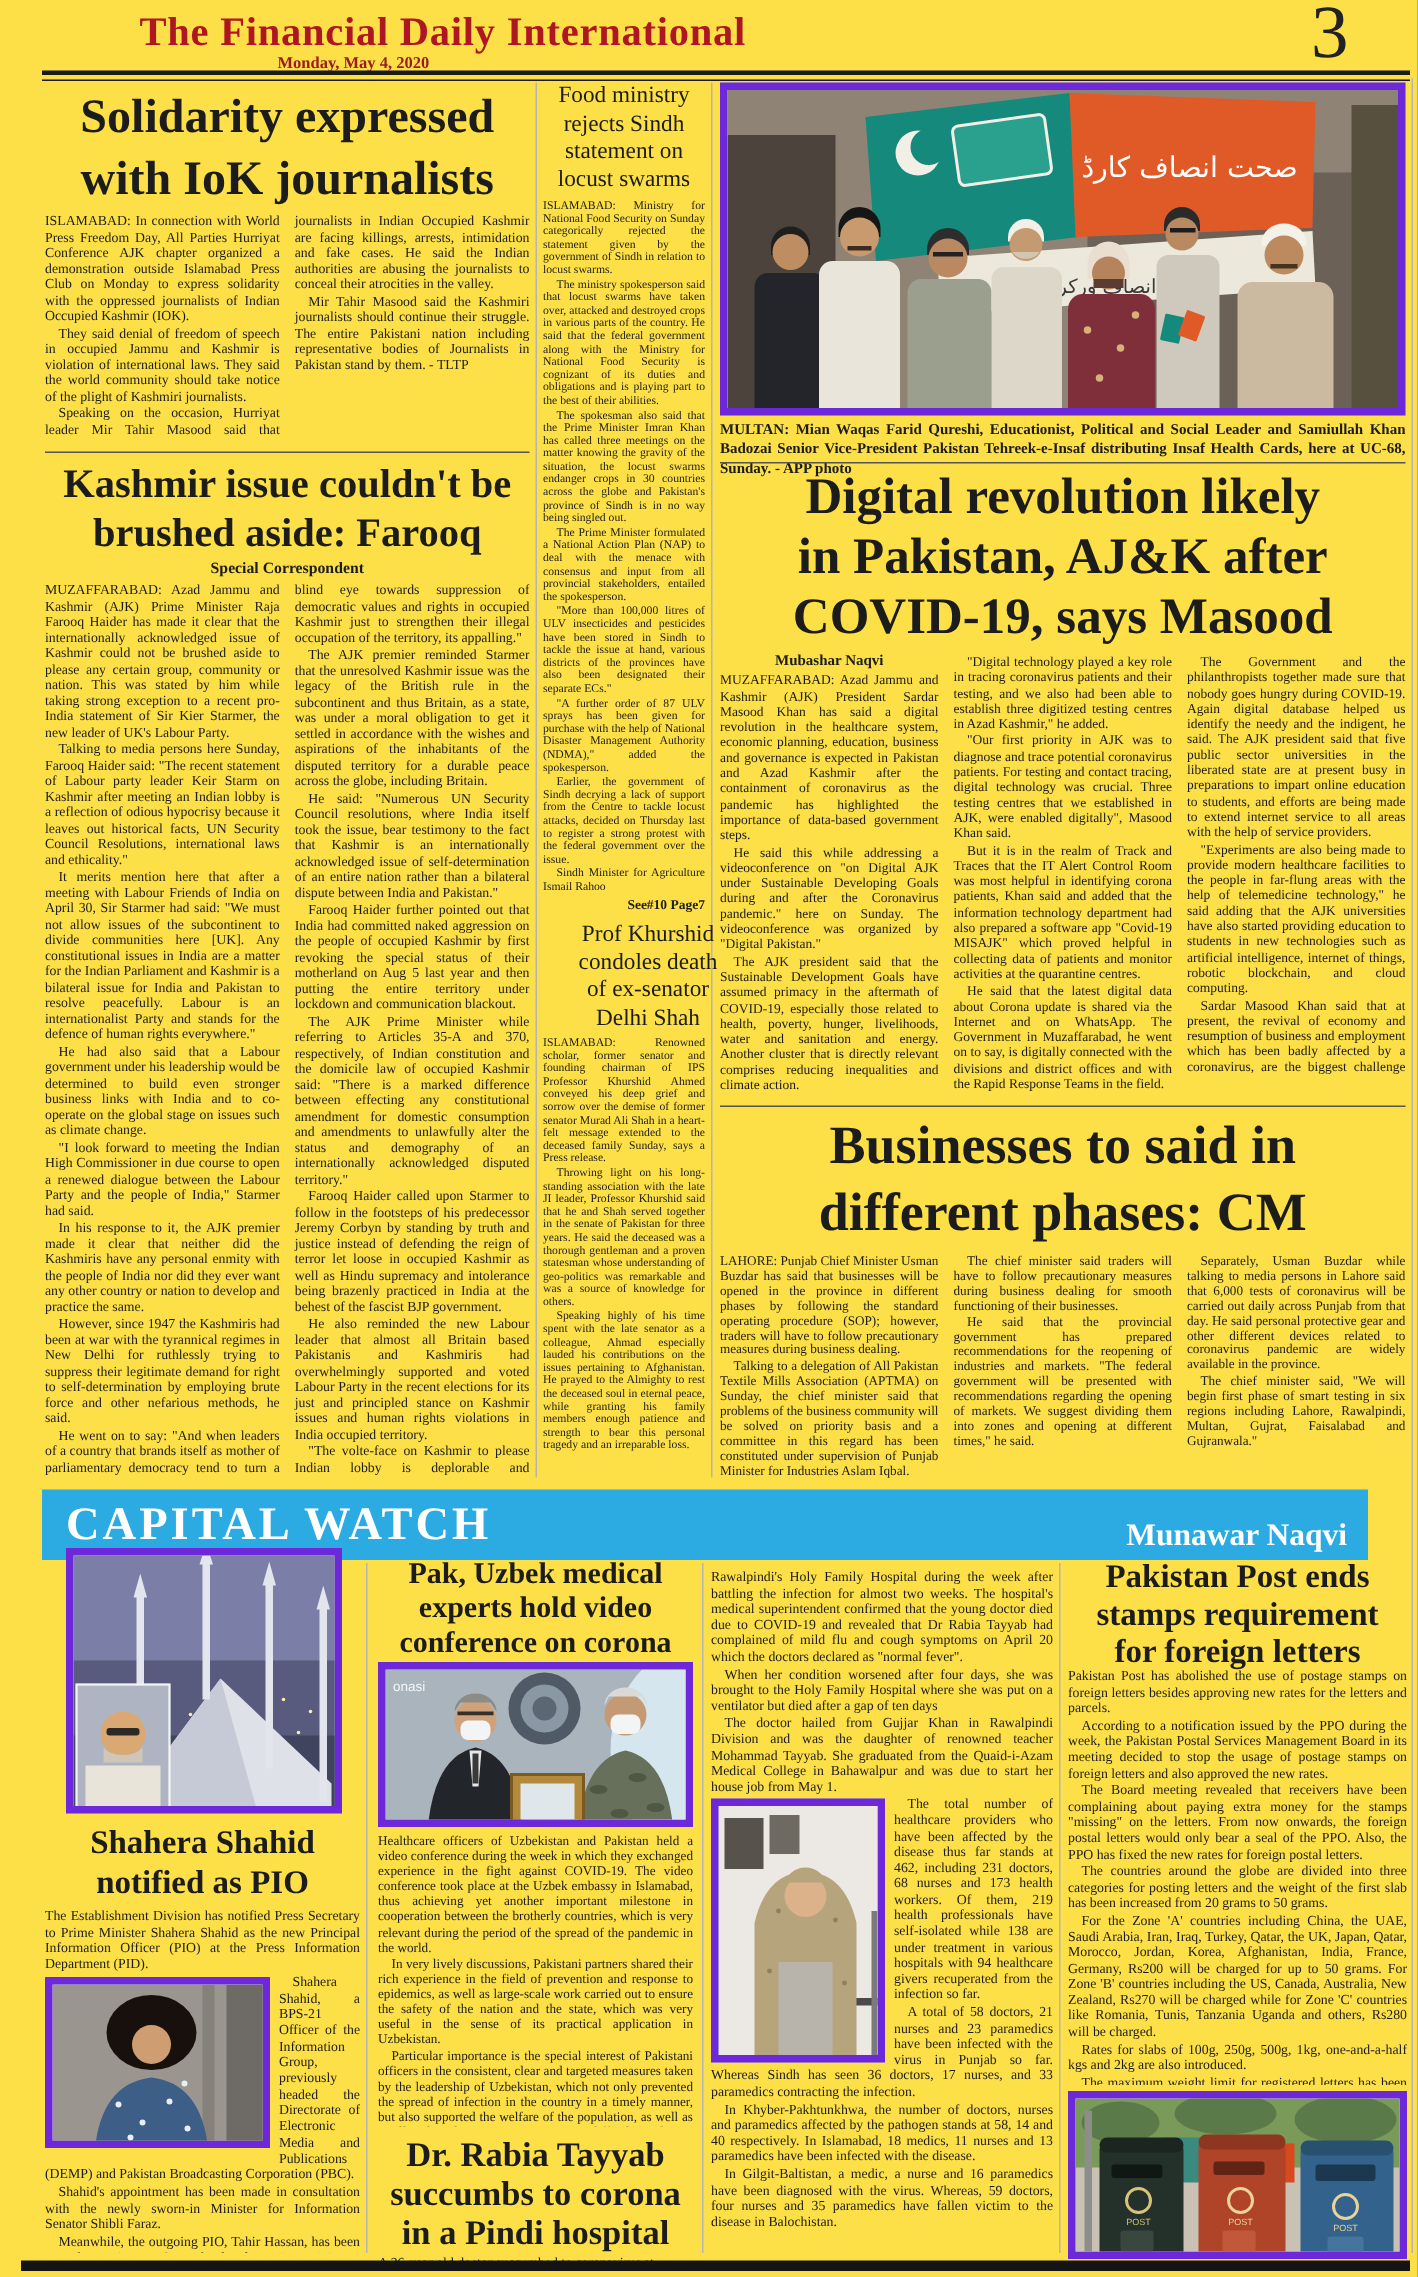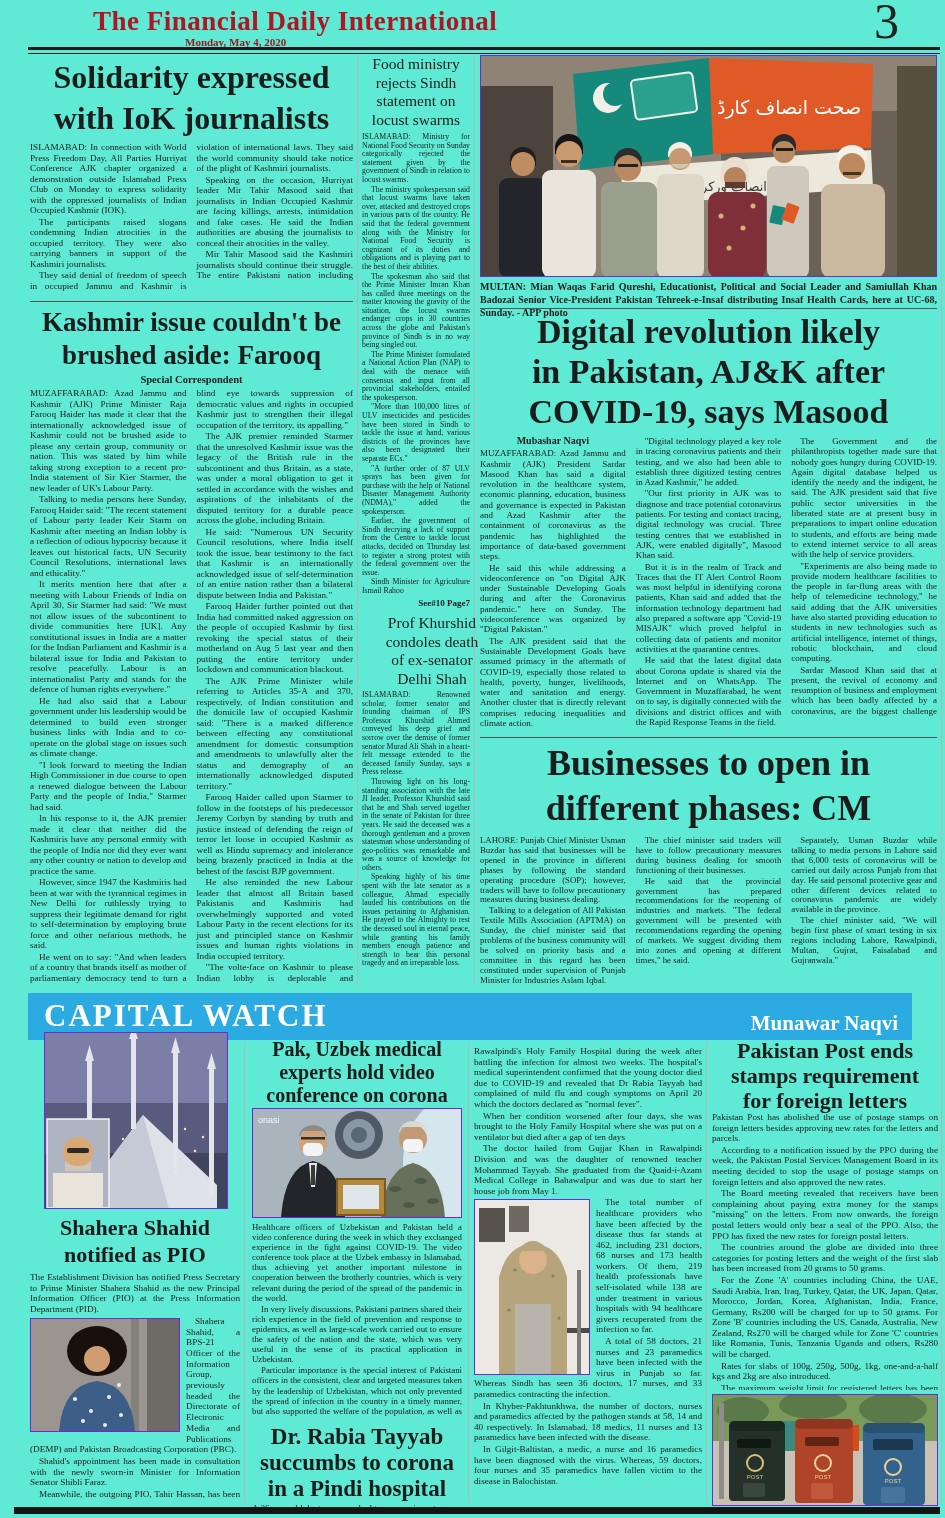--- a/index.html
+++ b/index.html
@@ -1,19 +1,19 @@
 <!DOCTYPE html>
 <html><head>
 <meta charset="utf-8">
 <style>
   * { margin:0; padding:0; box-sizing:border-box; }
   html,body { background:#8a8a8a; }
   .page {
     position:relative; width:945px; height:1518px; margin:0 auto;
-    background:#5eead4; color:#1c1c1c; overflow:hidden;
+    background:#fde047; color:#1c1c1c; overflow:hidden;
     font-family:"Liberation Serif", serif;
   }
   .abs { position:absolute; }
   .jtext { text-align:justify; text-justify:inter-word; }
   .para { margin:0 0 1px 0; }
   .para + .para { text-indent:9px; }
   .indent-all .para { text-indent:9px; }
   .headline { font-weight:bold; text-align:center; }
   .hline { border-top:1px solid #555; }
   .vline { border-left:1px solid #b5b5b5; }
@@ -25,42 +25,41 @@
   .body-sm { font-size:9.2px; line-height:10.5px; }
   .body-xs { font-size:7.8px; line-height:8.6px; }
   .cols2 { column-count:2; column-gap:10px; column-fill:auto; overflow:hidden; }
   .cols3 { column-count:3; column-gap:10px; column-fill:auto; overflow:hidden; }
   .byline { text-align:center; font-weight:bold; }
   .see-ref { text-align:right; font-weight:bold; }
   .caption { font-size:10px; font-weight:bold; line-height:13px; }
   .banner { background:#2babe1; }
   .banner-title { color:#fff; font-size:31px; font-weight:bold; letter-spacing:2px; }
   .banner-author { color:#fff; font-size:21px; font-weight:bold; }
-  .photo-frame { border:1px solid #6d28d9; overflow:hidden; background:#ccc; }
+  .photo-frame { border:5px solid #6d28d9; overflow:hidden; background:#ccc; }
   .float-photo { float:left; margin:2px 6px 2px 0; }
   .bottom-bar { background:#141414; }
 </style>
 </head>
 <body>
 
 <div class="page">
 
   <div class="abs masthead" style="left:93px;top:6px;">The Financial Daily International</div>
   <div class="abs mastdate" style="left:185px;top:36px;">Monday, May 4, 2020</div>
   <div class="abs section-label" style="left:636px;top:6px;margin-top:44px;">NATIONAL</div>
   <div class="abs page-num" style="left:874px;top:-8px;">3</div>
   <div class="abs dbl-rule" style="left:28px;top:47px;width:912px;"></div>
 
   <div class="abs headline" style="left:30px;top:57px;width:323px;font-size:32px;line-height:41px;">
     <div>Solidarity expressed</div>
     <div>with IoK journalists</div>
   </div>
   <div class="abs jtext body-sm cols2" style="left:30px;top:142px;width:323px;height:156px;">
       <p class="para">ISLAMABAD: In connection with World Press Freedom Day, All Parties Hurriyat Conference AJK chapter organized a demonstration outside Islamabad Press Club on Monday to express solidarity with the oppressed journalists of Indian Occupied Kashmir (IOK).</p>
-      <p class="para">The participants raised slogans condemning Indian atrocities in the occupied territory. They were also carrying banners in support of the Kashmiri journalists.</p>
       <p class="para">They said denial of freedom of speech in occupied Jammu and Kashmir is violation of international laws. They said the world community should take notice of the plight of Kashmiri journalists.</p>
       <p class="para">Speaking on the occasion, Hurriyat leader Mir Tahir Masood said that journalists in Indian Occupied Kashmir are facing killings, arrests, intimidation and fake cases. He said the Indian authorities are abusing the journalists to conceal their atrocities in the valley.</p>
       <p class="para">Mir Tahir Masood said the Kashmiri journalists should continue their struggle. The entire Pakistani nation including representative bodies of Journalists in Pakistan stand by them. - TLTP</p>
     </div>
   <div class="abs hline" style="left:30px;top:301px;width:323px;"></div>
 
   <div class="abs headline" style="left:30px;top:306px;width:323px;font-size:27px;line-height:33px;">
     <div>Kashmir issue couldn't be</div>
     <div>brushed aside: Farooq</div>
   </div>
@@ -186,21 +185,21 @@
         <p class="para">He said that the latest digital data about Corona update is shared via the Internet and on WhatsApp. The Government in Muzaffarabad, he went on to say, is digitally connected with the divisions and district offices and with the Rapid Response Teams in the field.</p>
         <p class="para">The Government and the philanthropists together made sure that nobody goes hungry during COVID-19. Again digital database helped us identify the needy and the indigent, he said. The AJK president said that five public sector universities in the liberated state are at present busy in preparations to impart online education to students, and efforts are being made to extend internet service to all areas with the help of service providers.</p>
         <p class="para">"Experiments are also being made to provide modern healthcare facilities to the people in far-flung areas with the help of telemedicine technology," he said adding that the AJK universities have also started providing education to students in new technologies such as artificial intelligence, internet of things, robotic blockchain, and cloud computing.</p>
         <p class="para">Sardar Masood Khan said that at present, the revival of economy and resumption of business and employment which has been badly affected by a coronavirus, are the biggest challenge for us, while another target of sustainable development is the</p>
       </div>
 
   </div>
   <div class="abs hline" style="left:480px;top:737px;width:457px;"></div>
 
   <div class="abs headline" style="left:480px;top:741px;width:457px;font-size:36px;line-height:45px;">
-    <div>Businesses to open in</div>
+    <div>Businesses to said in</div>
     <div>different phases: CM</div>
   </div>
   <div class="abs jtext cols3" style="left:480px;top:836px;width:457px;height:150px;font-size:8.8px;line-height:9.9px;">
       <p class="para">LAHORE: Punjab Chief Minister Usman Buzdar has said that businesses will be opened in the province in different phases by following the standard operating procedure (SOP); however, traders will have to follow precautionary measures during business dealing.</p>
       <p class="para">Talking to a delegation of All Pakistan Textile Mills Association (APTMA) on Sunday, the chief minister said that problems of the business community will be solved on priority basis and a committee in this regard has been constituted under supervision of Punjab Minister for Industries Aslam Iqbal.</p>
       <p class="para">The chief minister said traders will have to follow precautionary measures during business dealing for smooth functioning of their businesses.</p>
       <p class="para">He said that the provincial government has prepared recommendations for the reopening of industries and markets. "The federal government will be presented with recommendations regarding the opening of markets. We suggest dividing them into zones and opening at different times," he said.</p>
       <p class="para">Separately, Usman Buzdar while talking to media persons in Lahore said that 6,000 tests of coronavirus will be carried out daily across Punjab from that day. He said personal protective gear and other different devices related to coronavirus pandemic are widely available in the province.</p>
       <p class="para">The chief minister said, "We will begin first phase of smart testing in six regions including Lahore, Rawalpindi, Multan, Gujrat, Faisalabad and Gujranwala."</p>
     </div>

